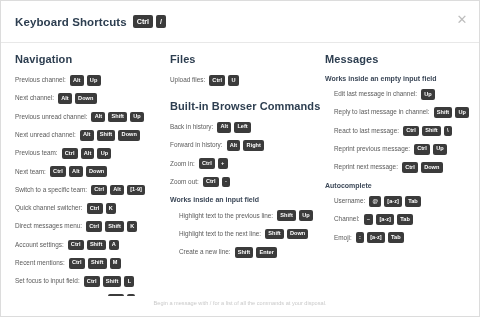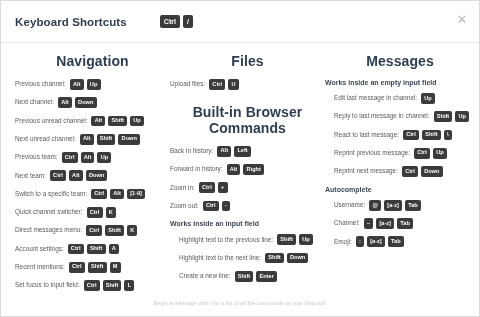--- a/index.html
+++ b/index.html
@@ -17,21 +17,20 @@
     display: flex;
     flex-direction: column;
   }
   .modal-header {
     height: 42px;
     flex: 0 0 42px;
     display: flex;
     align-items: center;
     padding: 0 14px;
     border-bottom: 1px solid #e8e8e8;
-    gap: 27px;
   }
   .modal-title {
     font-size: 11.5px;
     font-weight: bold;
     color: #2d3e50;
     letter-spacing: .1px;
   }
   .title-keys { display: inline-flex; gap: 3px; margin-left: 6px; vertical-align: middle; }
   .close-btn {
     position: absolute;
@@ -46,26 +45,25 @@
     display: flex;
     padding: 10px 14px 0 14px;
     gap: 0;
     overflow: hidden;
   }
   .col { flex: 0 0 auto; }
   .col-1 { width: 155px; }
   .col-2 { width: 150px; }
   .col-3 { width: 155px; }
   .col-head {
-    font-size: 14px;
+    font-size: 11px;
     font-weight: bold;
     color: #2d3e50;
     margin-bottom: 10px;
     letter-spacing: .1px;
-    text-align: center;
   }
   .col-head.spaced { margin-top: 14px; }
   .subhead {
     font-size: 7px;
     font-weight: bold;
     color: #3c4858;
     margin: 0 0 7px 0;
   }
   .subhead.gap { margin-top: 9px; }
   .row {

